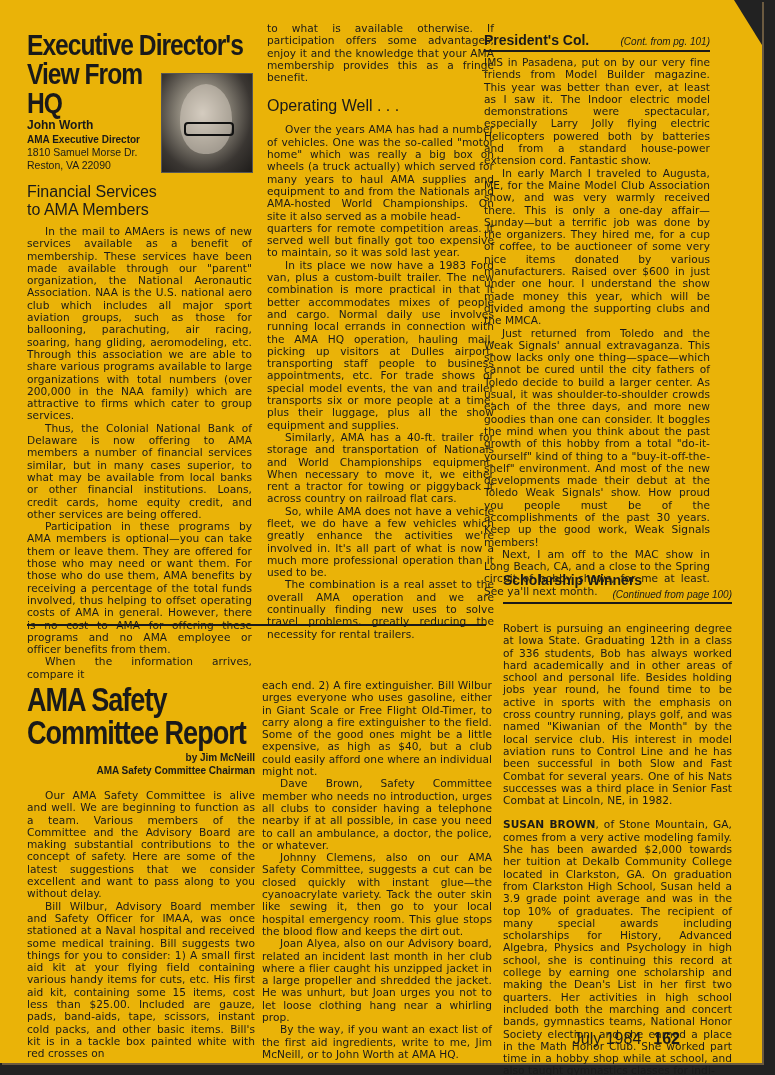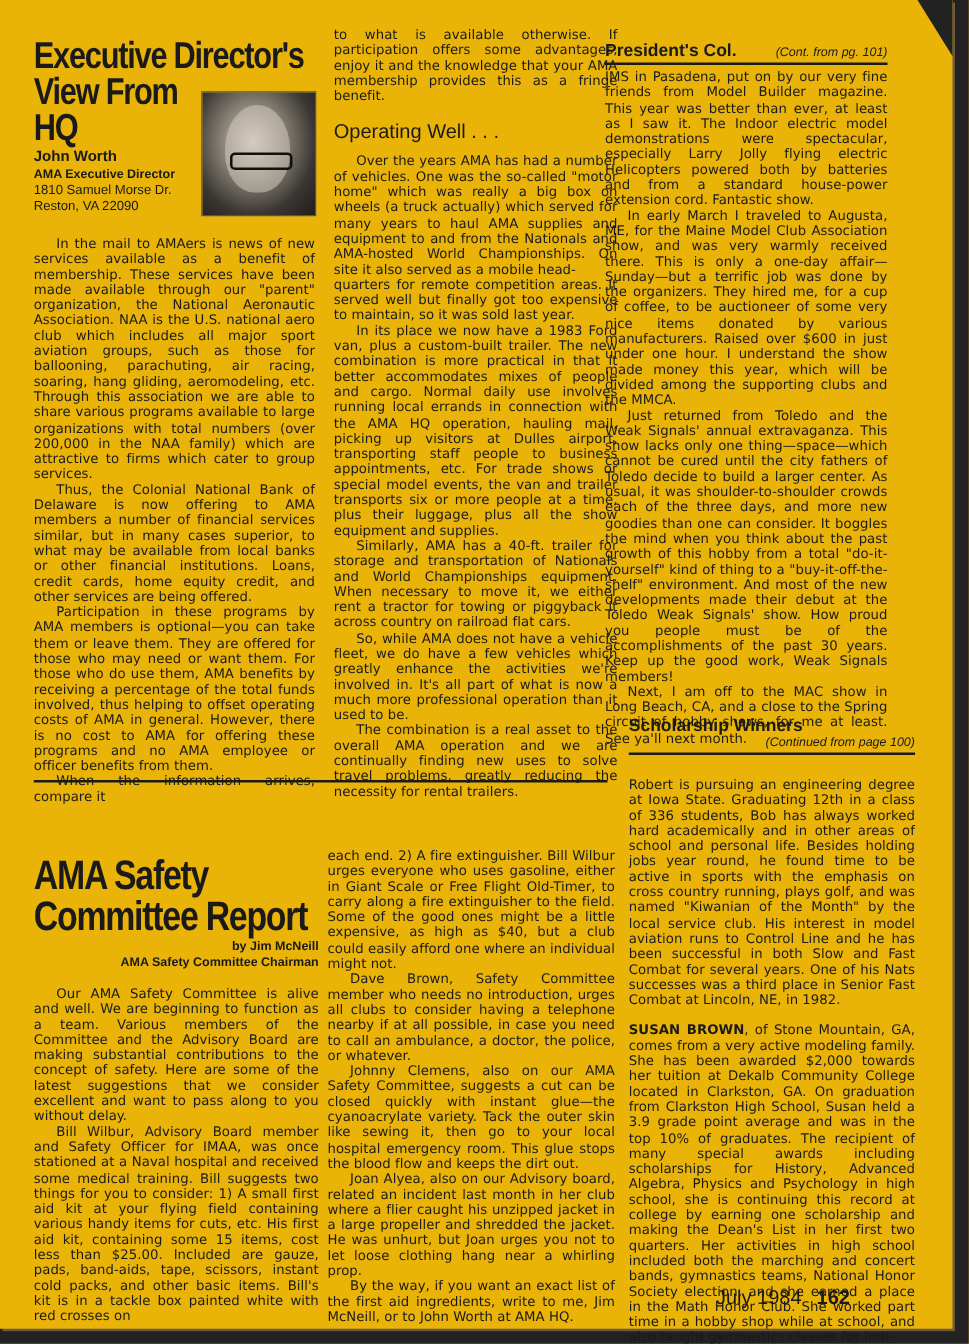--- a/index.html
+++ b/index.html
@@ -84,20 +84,24 @@
       <div class="byline-addr">Reston, VA 22090</div>
     </div>
   </div>
 
   <div class="photo">
     <div class="head"></div>
     <div class="glasses"></div>
   </div>
 
   <div class="col" style="left:27px; top:183px; width:225px;">
+    <h2 class="sub-head">
+      <div>Financial Services</div>
+      <div>to AMA Members</div>
+    </h2>
     <div class="body-text" style="margin-top:6px;">
       <p>In the mail to AMAers is news of new services available as a benefit of membership. These services have been made available through our "parent" organization, the National Aeronautic Association. NAA is the U.S. national aero club which includes all major sport aviation groups, such as those for ballooning, parachuting, air racing, soaring, hang gliding, aeromodeling, etc. Through this association we are able to share various programs available to large organizations with total numbers (over 200,000 in the NAA family) which are attractive to firms which cater to group services.</p>
       <p>Thus, the Colonial National Bank of Delaware is now offering to AMA members a number of financial services similar, but in many cases superior, to what may be available from local banks or other financial institutions. Loans, credit cards, home equity credit, and other services are being offered.</p>
       <p>Participation in these programs by AMA members is optional—you can take them or leave them. They are offered for those who may need or want them. For those who do use them, AMA benefits by receiving a percentage of the total funds involved, thus helping to offset operating costs of AMA in general. However, there is no cost to AMA for offering these programs and no AMA employee or officer benefits from them.</p>
       <p>When the information arrives, compare it</p>
     </div>
   </div>
 
   <div class="col" style="left:267px; top:22px; width:227px;">
     <div class="body-text">

